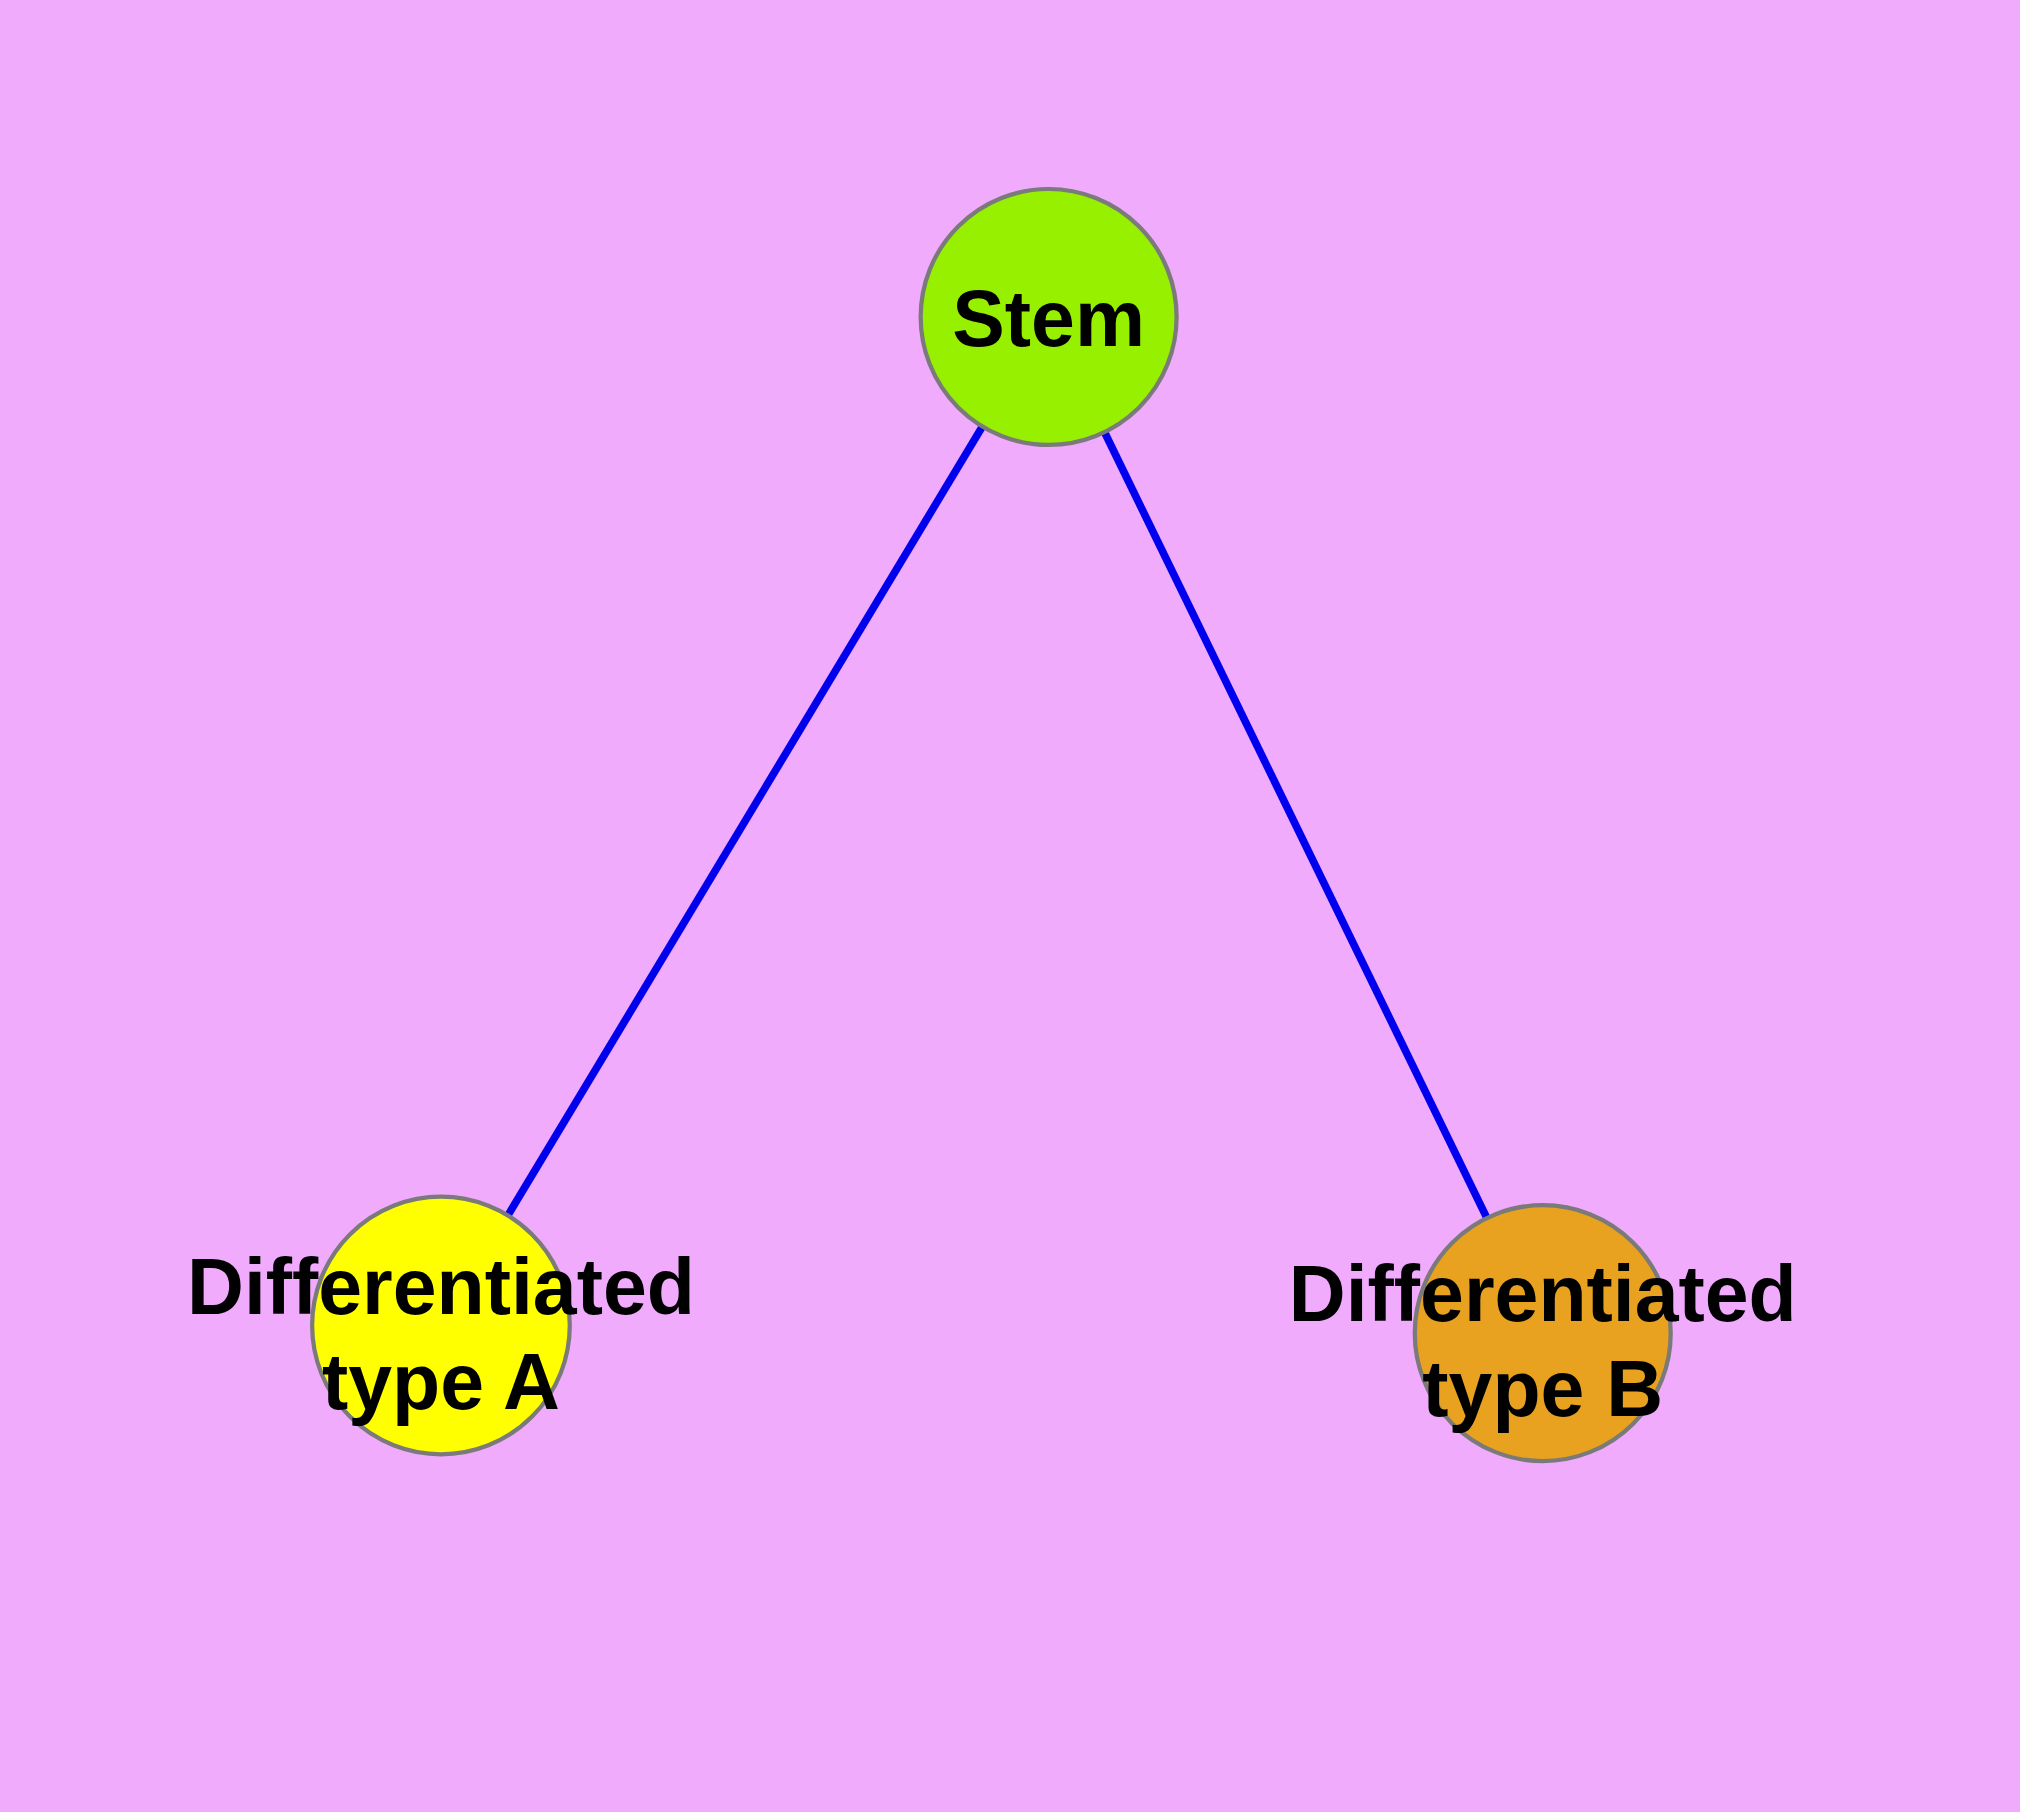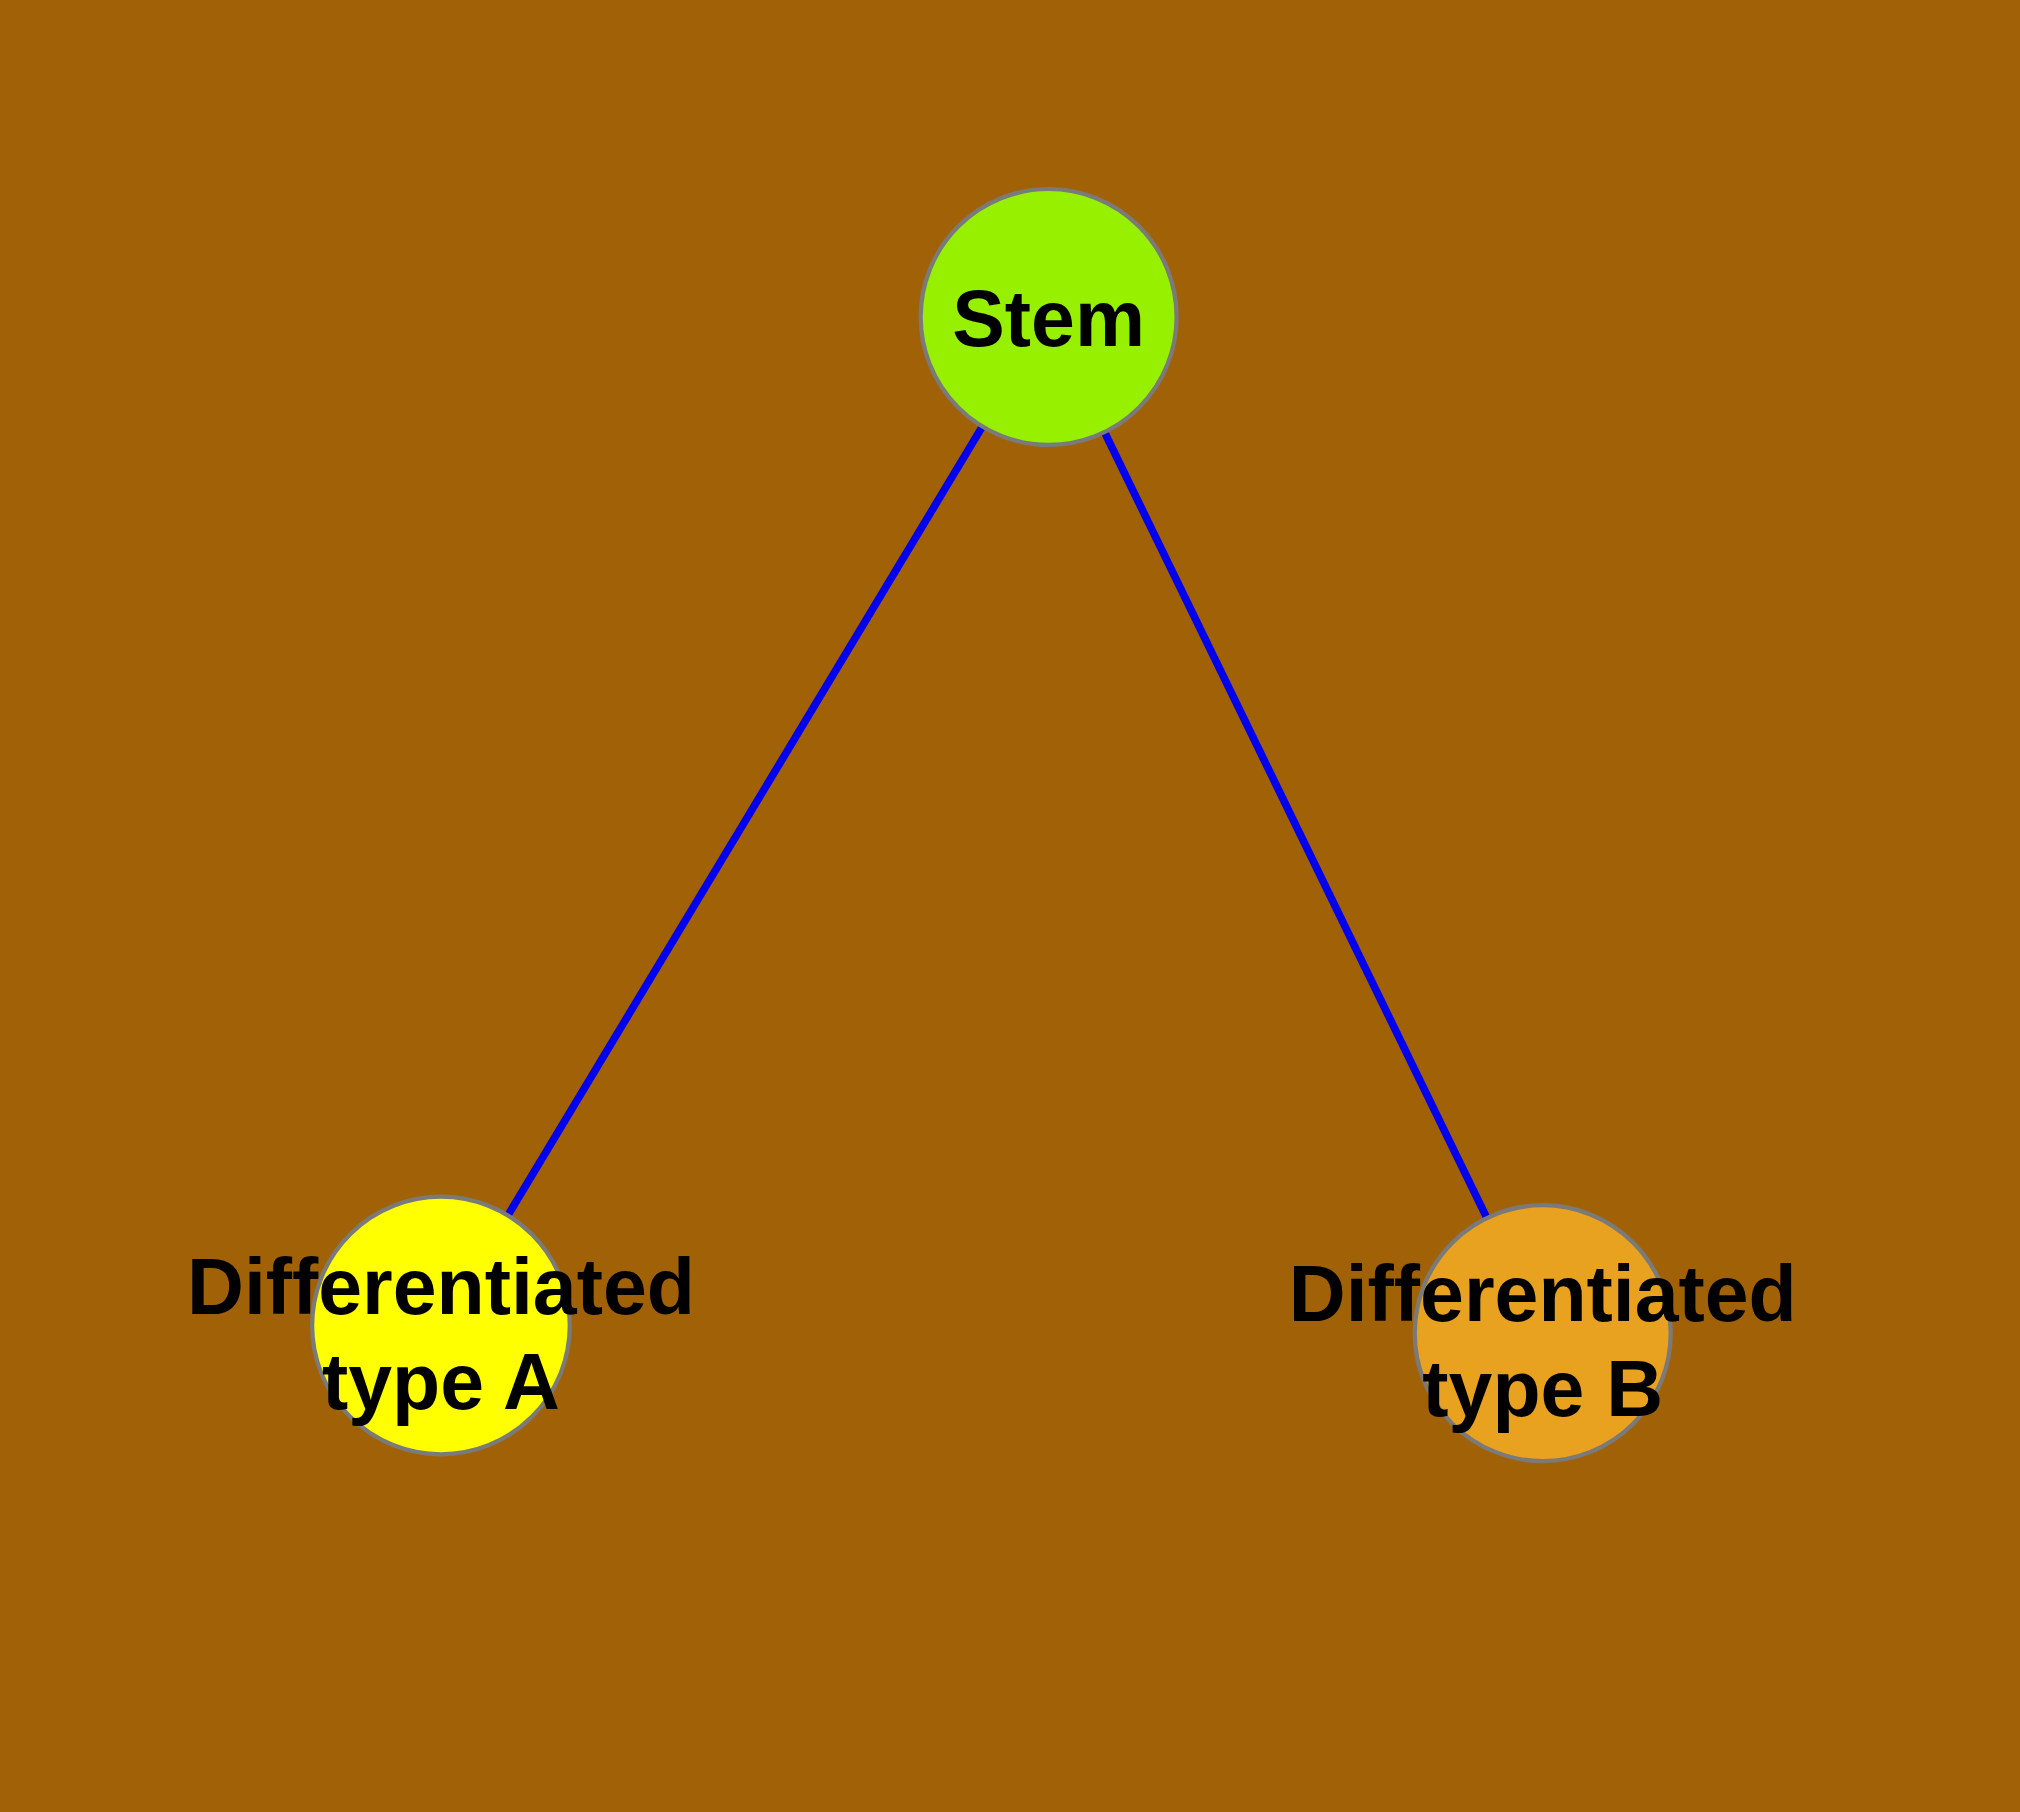--- a/index.html
+++ b/index.html
@@ -20,21 +20,21 @@
   .node-label {
     font-family: "Liberation Sans", sans-serif;
     font-weight: bold;
     font-size: 93px;
     text-anchor: middle;
   }
 </style>
 </head>
 <body>
 
-<div class="canvas" style="background: #a16207;">
+<div class="canvas" style="background: #f0abfc;">
   <svg viewBox="0 0 2384 2138">
 
     <line x1="1159" y1="503" x2="599" y2="1434" stroke="#0000EE" stroke-width="9"></line>
 
     <line x1="1303" y1="510" x2="1754" y2="1437" stroke="#0000EE" stroke-width="9"></line>
 
     <circle cx="1237" cy="374" r="151" fill="#97F000" stroke="#7A7A7A" stroke-width="5"></circle>
 
     <circle cx="520" cy="1564" r="152" fill="#FFFF00" stroke="#7A7A7A" stroke-width="5"></circle>
 

